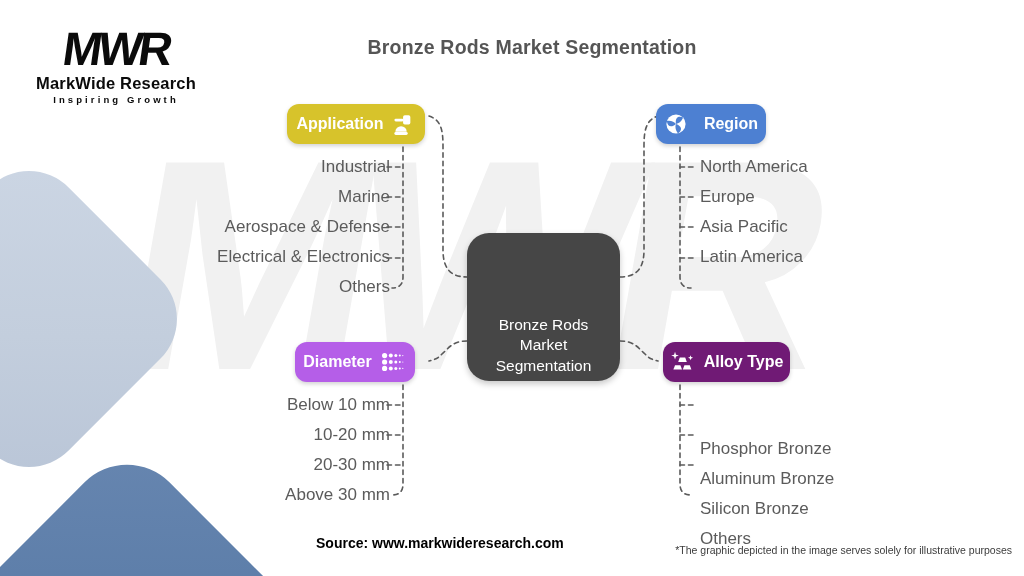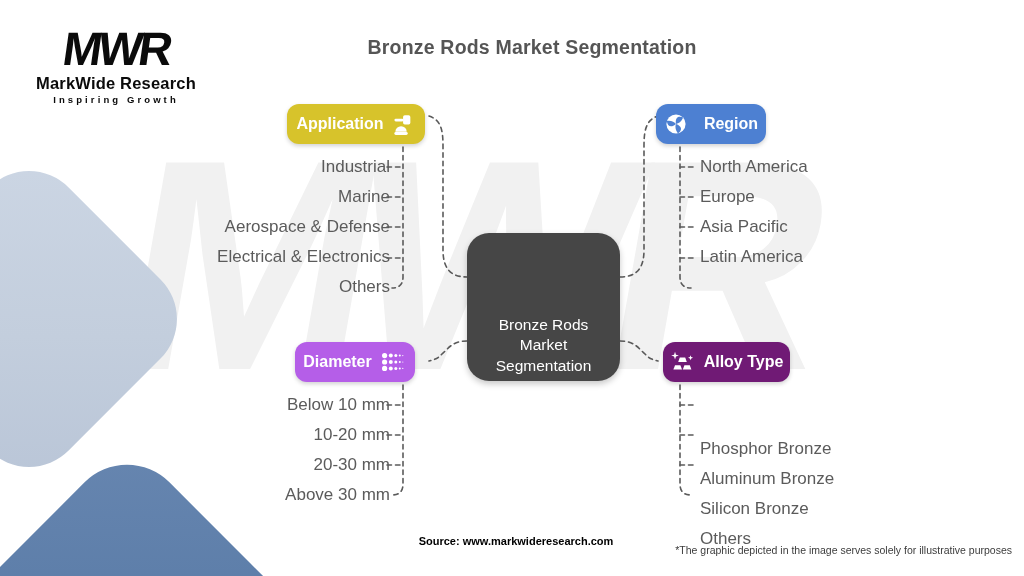--- a/index.html
+++ b/index.html
@@ -52,22 +52,22 @@
 
   
   .seg-list{position:absolute;z-index:3;display:flex;flex-direction:column;}
   .item-label{height:30px;line-height:30px;font-size:17px;color:#5b5b5b;white-space:nowrap;}
   #list-application{left:100px;top:152px;width:290px;text-align:right;}
   #list-region{left:700px;top:152px;width:300px;text-align:left;}
   #list-diameter{left:100px;top:390px;width:290px;text-align:right;}
   #list-alloy{left:700px;top:390px;width:300px;text-align:left;margin-top:44px;}
 
   
-  .source{position:absolute;left:316px;top:535px;width:400px;text-align:center;z-index:5;
-          font-size:11px;font-weight:700;color:#000;}
+  .source{position:absolute;left:316px;top:535px;width:400px;text-align:left;z-index:5;
+          font-size:14px;font-weight:700;color:#000;}
   .disclaimer{position:absolute;right:12px;top:544px;z-index:5;font-size:10.5px;color:#3c3c3c;}
 </style>
 </head>
 <body>
 
 <div class="canvas">
 
   <div class="watermark">MWR</div>
   <div class="decor decor-light"></div>
   <div class="decor decor-dark"></div>

